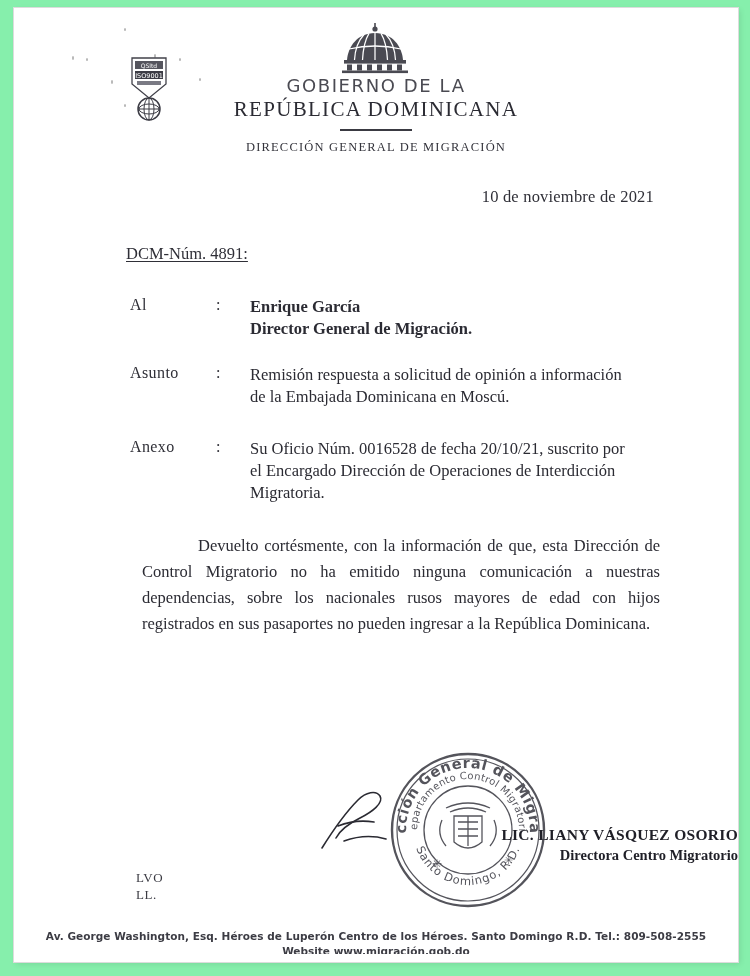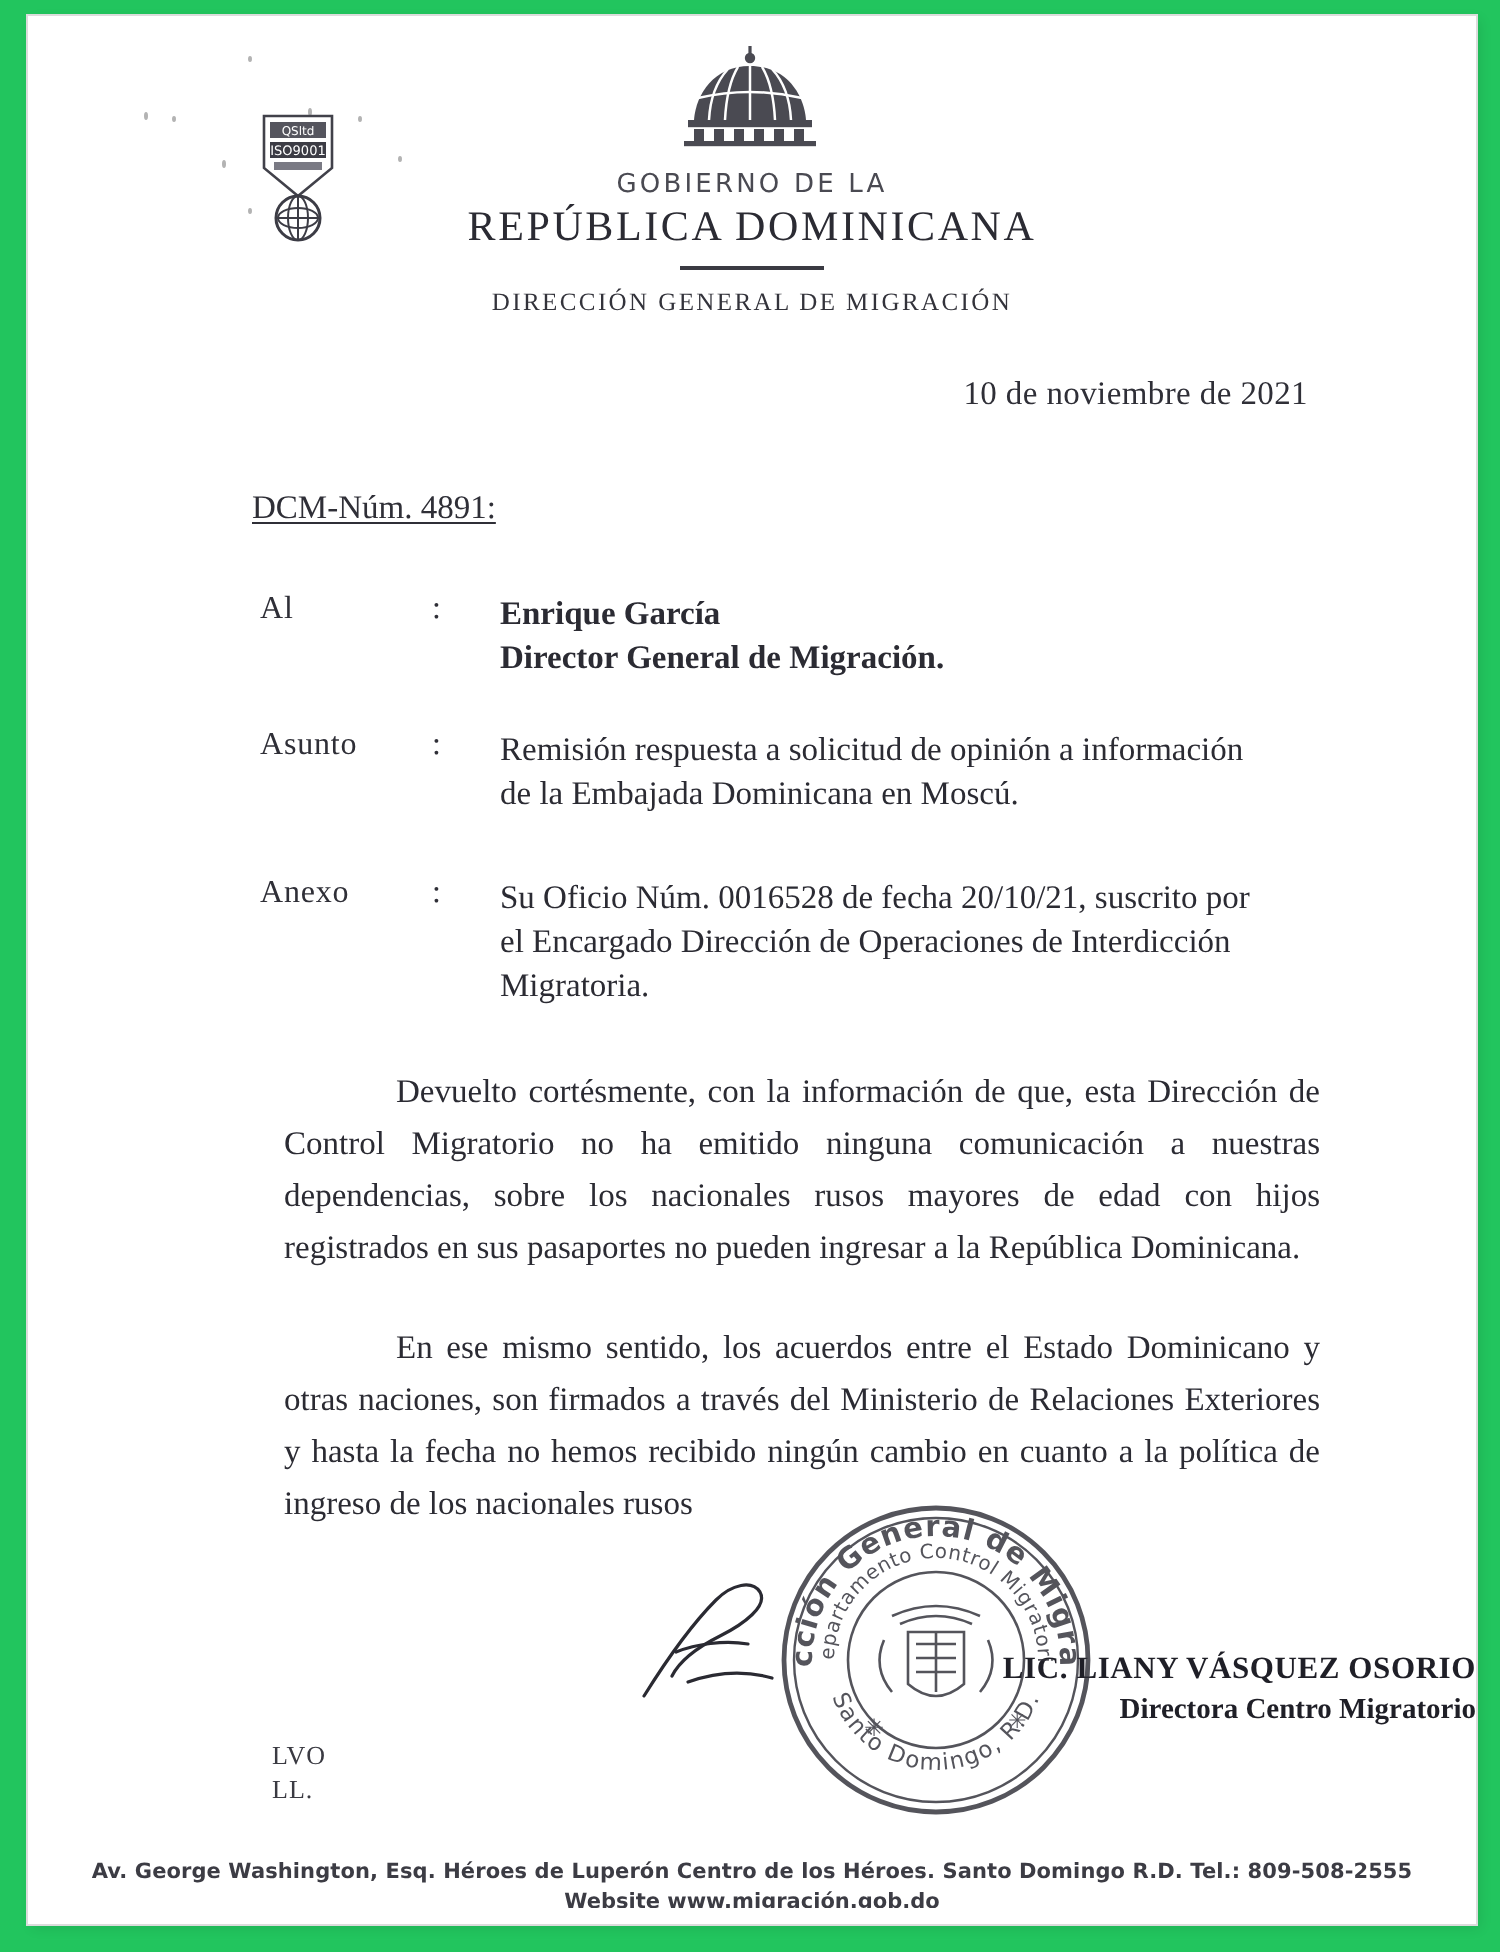--- a/index.html
+++ b/index.html
@@ -11,21 +11,21 @@
     width: 750px;
     height: 976px;
     overflow: hidden;
     font-family: "Liberation Serif", serif;
   }
 
   .viewport {
     position: relative;
     width: 750px;
     height: 976px;
-    background: #22c55e;
+    background: #86efac;
   }
 
   
   .page {
     position: absolute;
     left: 14px;
     top: 8px;
     width: 724px;
     height: 954px;
     background: #ffffff;
@@ -53,24 +53,24 @@
   }
 
   .crest {
     margin: 14px auto 0;
     width: 92px;
     height: 52px;
   }
 
   .gov-line {
     font-family: "DejaVu Sans", sans-serif;
-    font-size: 13px;
+    font-size: 18px;
     letter-spacing: 1.6px;
     color: #4a4a52;
-    margin-top: 11px;
+    margin-top: 1px;
   }
   .country-line {
     font-family: "Liberation Serif", serif;
     font-size: 21px;
     letter-spacing: 1.3px;
     color: #2b2b33;
     margin-top: 1px;
   }
   .rule {
     width: 72px;
@@ -339,21 +339,20 @@
           <div>Su Oficio Núm. 0016528 de fecha 20/10/21, suscrito por</div>
           <div>el Encargado Dirección de Operaciones de Interdicción</div>
           <div>Migratoria.</div>
         </div>
       </div>
 
     </div>
 
     <div class="body-block">
       <p class="para">Devuelto cortésmente, con la información de que, esta Dirección de Control Migratorio no ha emitido ninguna comunicación a nuestras dependencias, sobre los nacionales rusos mayores de edad con hijos registrados en sus pasaportes no pueden ingresar a la República Dominicana.</p>
-      <p class="para last">En ese mismo sentido, los acuerdos entre el Estado Dominicano y otras naciones, son firmados a través del Ministerio de Relaciones Exteriores y hasta la fecha no hemos recibido ningún cambio en cuanto a la política de ingreso de los nacionales rusos</p>
     </div>
 
     <div class="handwritten">
       <svg width="110" height="70" viewBox="0 0 110 70">
         <g fill="none" stroke="#2a2a32" stroke-width="1.6" stroke-linecap="round">
           <path d="M8 62 C18 46 30 28 44 14 C52 6 62 4 66 10 C70 17 58 26 46 32 C36 37 26 44 22 52"></path>
           <path d="M24 40 C34 36 48 34 60 36"></path>
           <path d="M30 55 C44 50 58 49 72 53"></path>
         </g>
       </svg>

